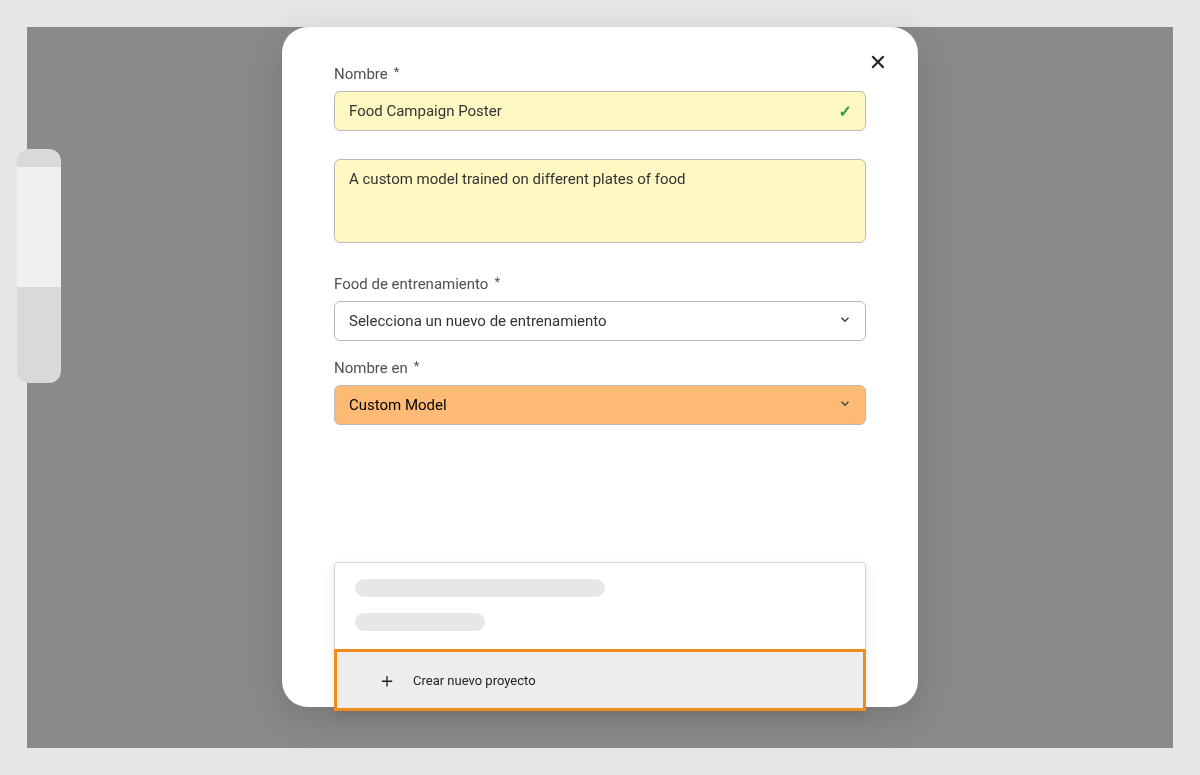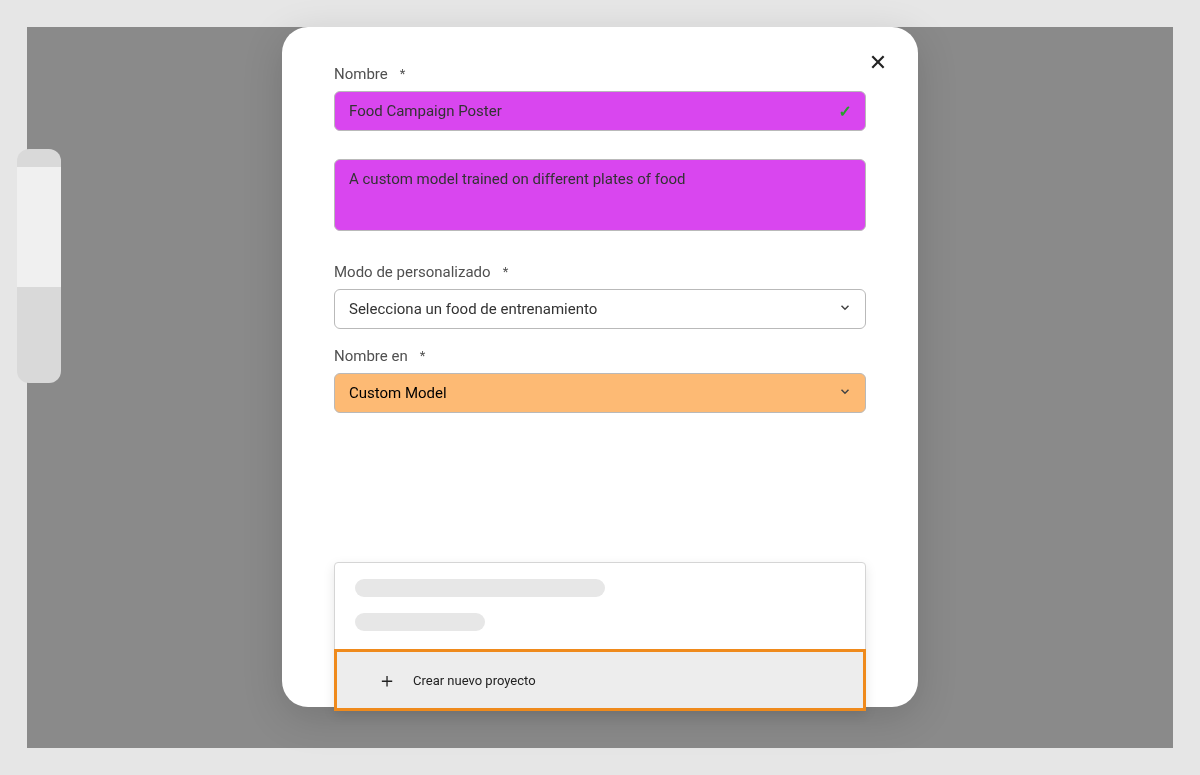--- a/index.html
+++ b/index.html
@@ -59,56 +59,55 @@
     color: #222;
   }
   .modal-title {
     font-size: 21px;
     font-weight: 700;
     color: #222;
     margin-bottom: 48px;
   }
   .field-label {
     display: flex;
-    align-items: center;
-    gap: 12px;
+    gap: 6px;
     font-size: 15px;
     color: #505050;
     margin-bottom: 8px;
   }
   .asterisk-icon {
     font-size: 13px;
     color: #505050;
     position: relative;
     top: -1px;
   }
   .text-input, .select-input, .textarea-input {
     width: 100%;
     border: 1px solid #b9b9b9;
     border-radius: 6px;
     padding: 10px 40px 10px 14px;
     font-size: 15px;
     color: #333;
-    background: #d946ef;
+    background: #fef9c3;
     font-family: inherit;
     position: relative;
   }
   .input-wrap { position: relative; margin-bottom: 28px; }
   .check-icon {
     position: absolute;
     right: 14px;
     top: 50%;
     transform: translateY(-50%);
     color: #27a02c;
     font-size: 16px;
     font-weight: bold;
     pointer-events:none;
   }
   .textarea-input {
-    height: 72px;
+    height: 84px;
     resize: none;
     padding-right:14px;
   }
   .select-wrap { position: relative; margin-bottom: 18px; }
   .select-input {
     cursor: pointer;
     appearance: none;
     background:#fff;
   }
   .select-input.filled {
@@ -185,25 +184,25 @@
     <div class="input-wrap">
       <input class="text-input" type="text" value="Food Campaign Poster" style="">
       <span class="check-icon">✓</span>
     </div>
 
     <div class="input-wrap">
       <textarea class="textarea-input" style="">A custom model trained on different plates of food</textarea>
     </div>
 
     <div class="field-label">
-      <span>Modo de personalizado</span>
+      <span>Food de entrenamiento</span>
       <span class="asterisk-icon">*</span>
     </div>
     <div class="select-wrap">
-      <div class="select-input">Selecciona un food de entrenamiento</div>
+      <div class="select-input">Selecciona un nuevo de entrenamiento</div>
       <span class="chevron-icon">
         <svg width="14" height="14" viewBox="0 0 24 24" fill="none" stroke="currentColor" stroke-width="2.5">
             <polyline points="6 9 12 15 18 9"></polyline>
           </svg>
       </span>
     </div>
 
     <div class="field-label">
       <span>Nombre en</span>
       <span class="asterisk-icon">*</span>

